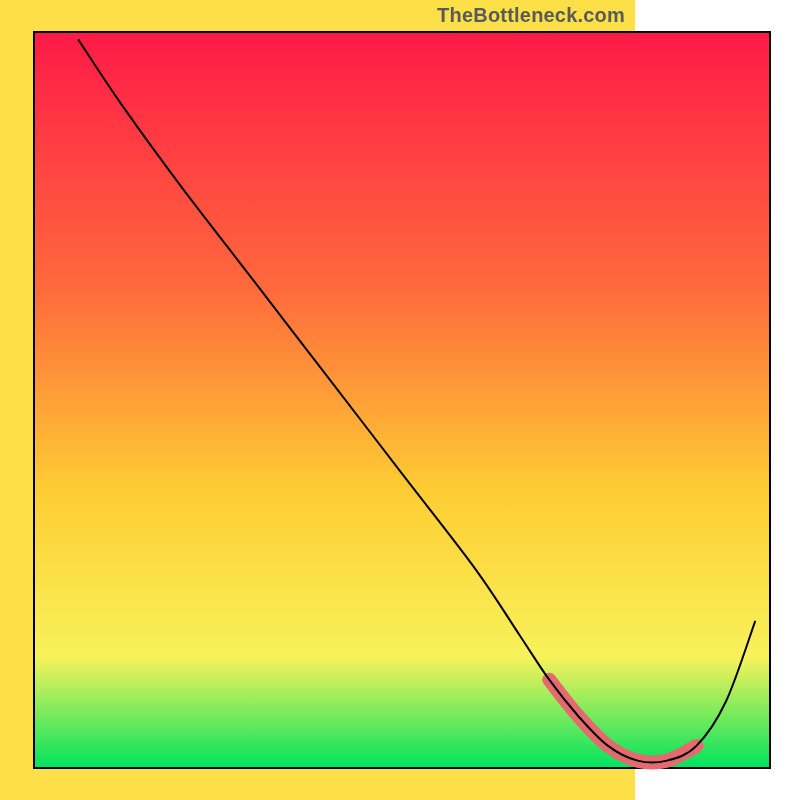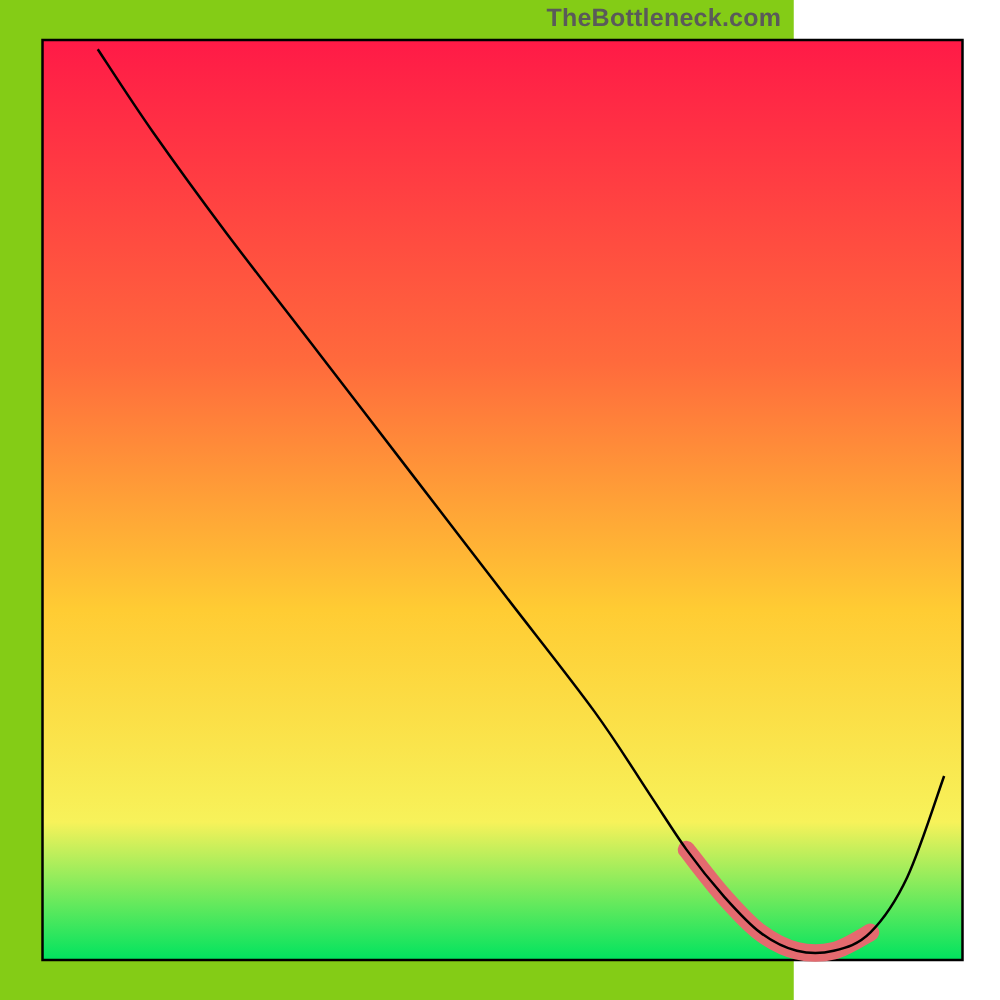--- a/index.html
+++ b/index.html
@@ -7,21 +7,21 @@
     padding: 0;
     width: 800px;
     height: 800px;
     overflow: hidden;
     font-family: Arial, Helvetica, sans-serif;
   }
   .chart-container {
     position: relative;
     width: 635px;
     height: 800px;
-    background: #84cc16;
+    background: #fde047;
     text-decoration: underline;
   }
   .watermark {
     position: absolute;
     top: 4px;
     right: 10px;
     font-size: 20px;
     font-weight: 600;
     color: #5a5a5a;
     letter-spacing: 0.2px;

